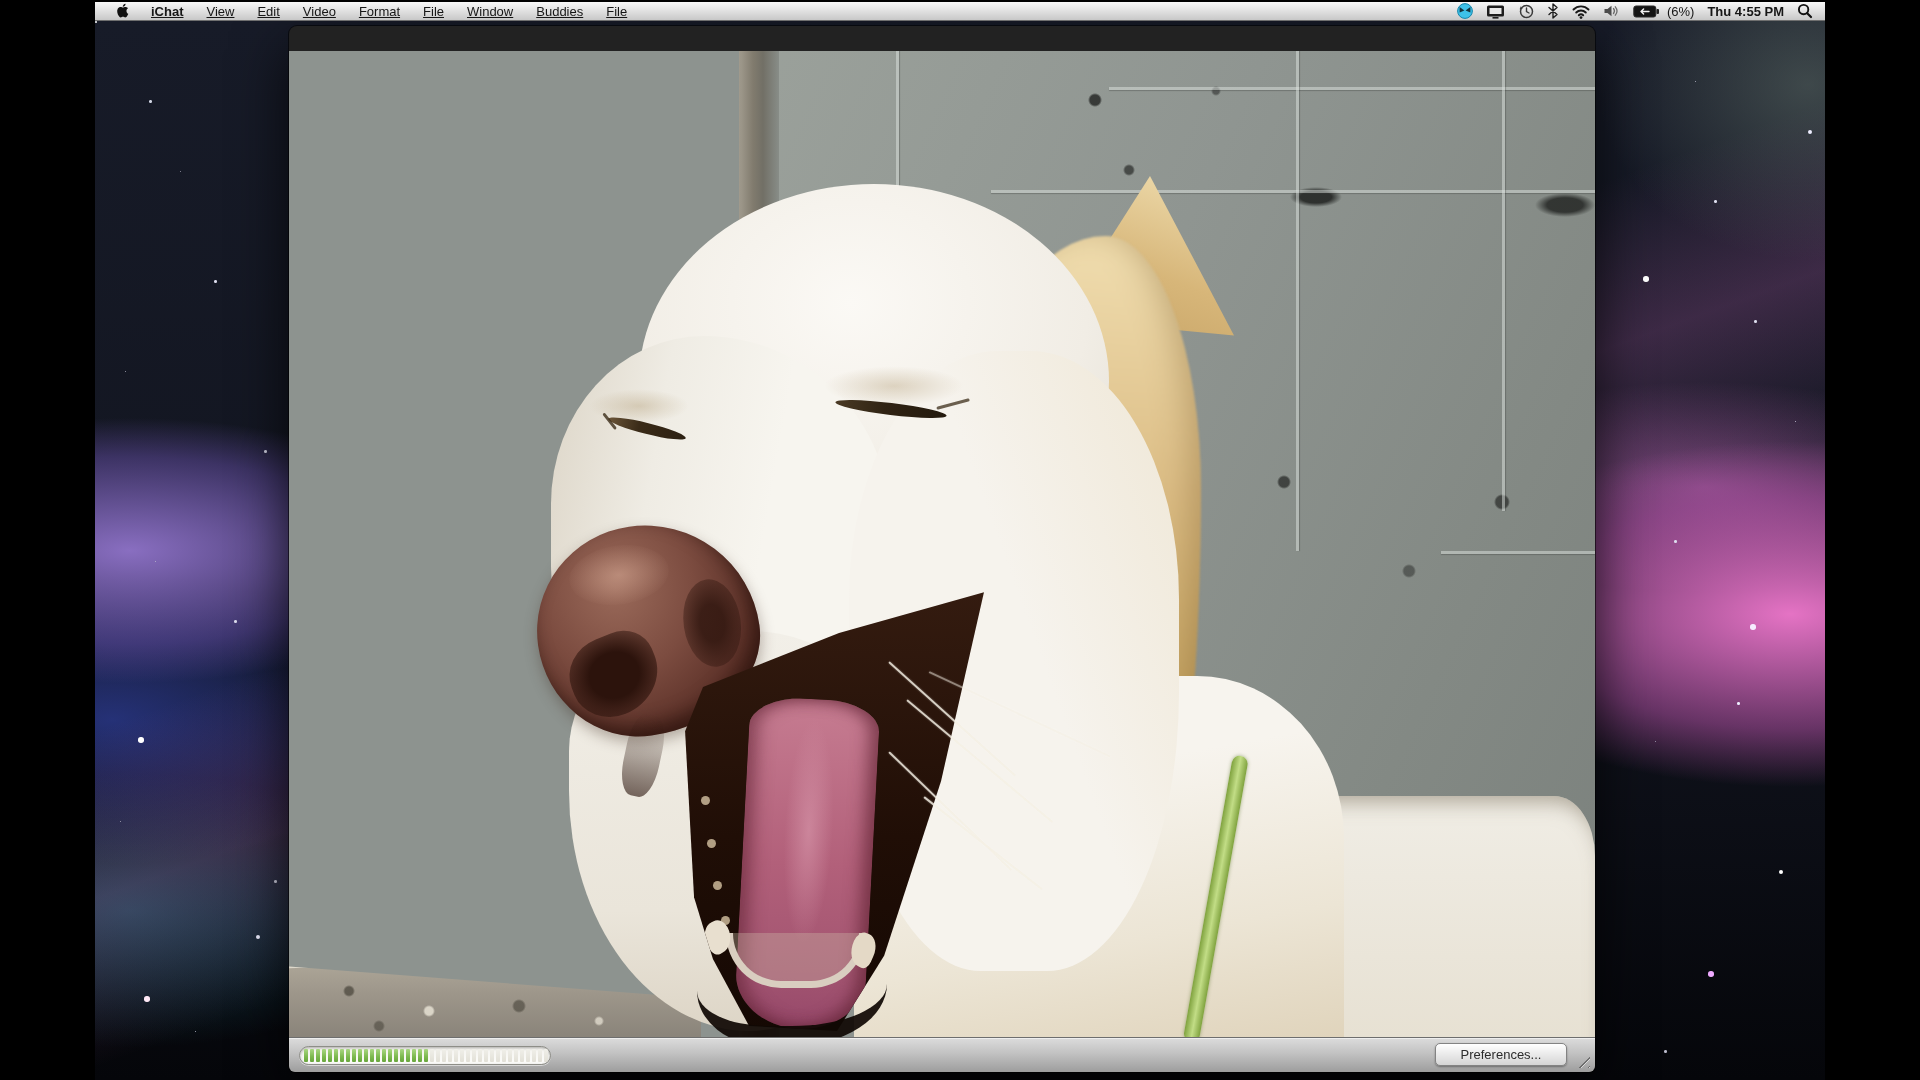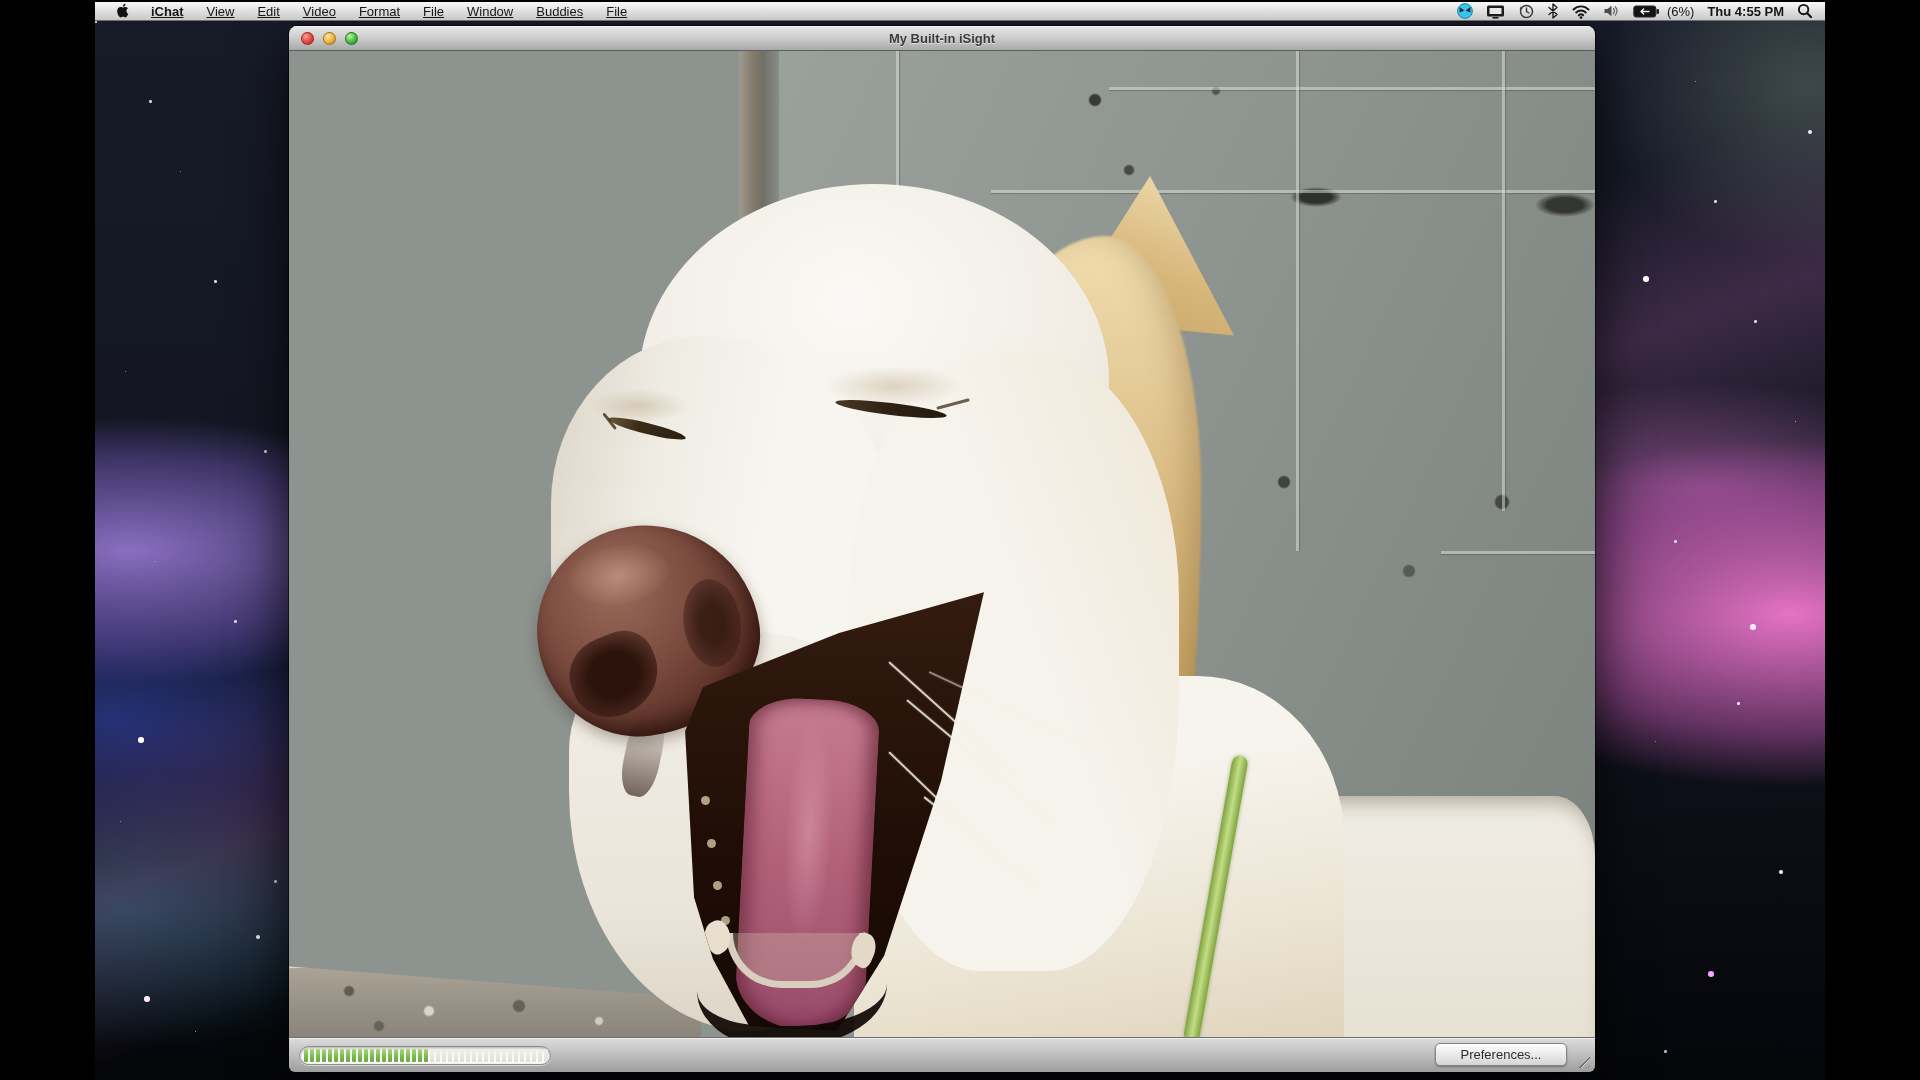--- a/index.html
+++ b/index.html
@@ -296,28 +296,20 @@
       </span>
     </div>
   </div>
 
   <div id="desktop" data-name="desktop-wallpaper">
     <div class="stars-sm" data-name="starfield-small"></div>
     <div class="stars-lg" data-name="starfield-large"></div>
   </div>
 
   <div id="window" data-name="ichat-video-window">
-    <div id="titlebar" data-name="window-title-bar">
-      <div class="lights" data-name="traffic-lights">
-        <div class="light red" data-name="close-button"></div>
-        <div class="light yellow" data-name="minimize-button"></div>
-        <div class="light green" data-name="zoom-button"></div>
-      </div>
-      <div id="title" data-name="window-title">My Built-in iSight</div>
-    </div>
 
     <div id="video" data-name="video-preview" title="Live iSight camera preview: white dog yawning in front of a gray concrete wall, wearing a green harness strap">
       <div class="wall-right" data-name="video-concrete-wall">
         <div class="joint jh1" data-name="wall-joint"></div>
         <div class="joint jh2" data-name="wall-joint"></div>
         <div class="joint jh3" data-name="wall-joint"></div>
         <div class="joint jv1" data-name="wall-joint"></div>
         <div class="joint jv2" data-name="wall-joint"></div>
         <div class="joint jv3" data-name="wall-joint"></div>
       </div>

